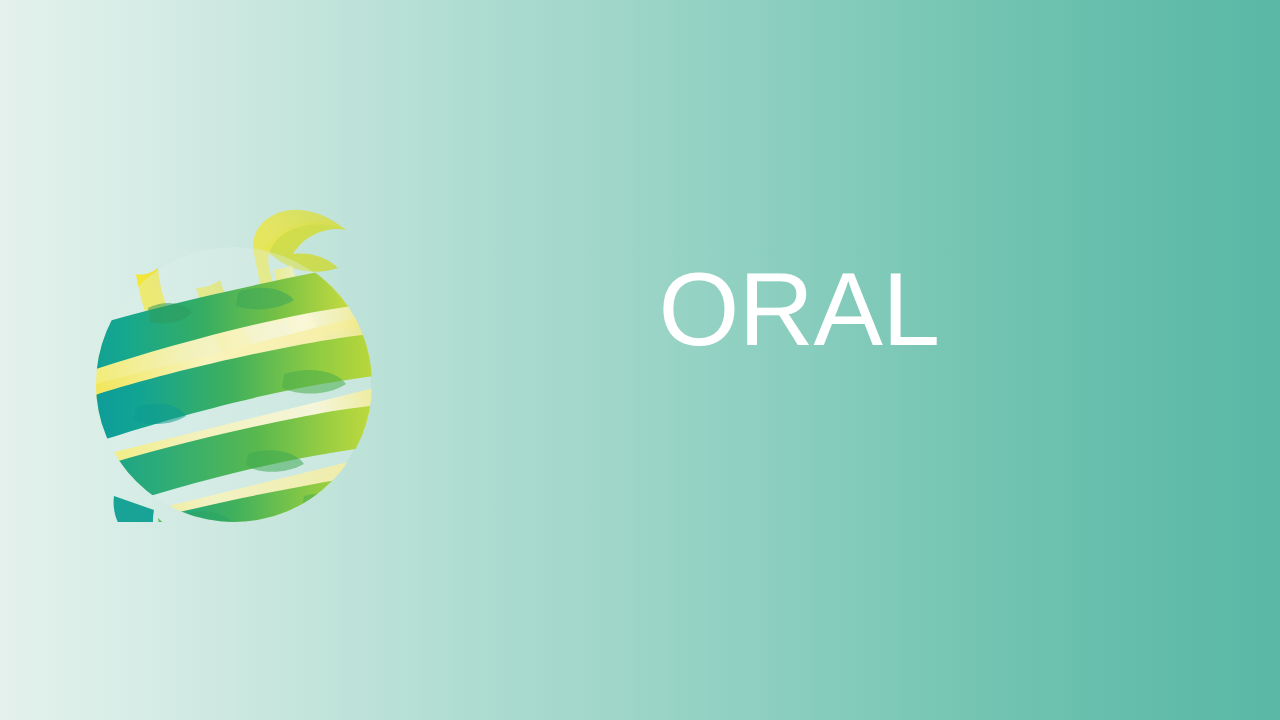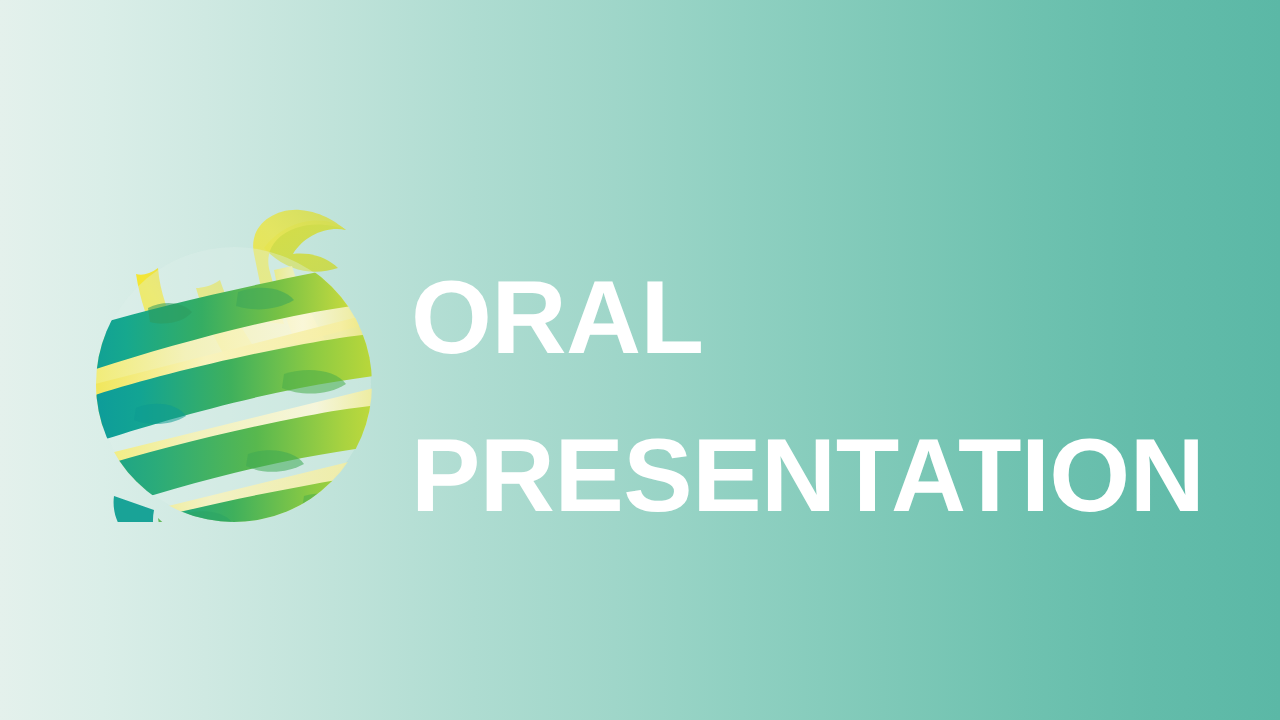--- a/index.html
+++ b/index.html
@@ -48,27 +48,28 @@
   
   #title-block {
     position: absolute;
     left: 399px;
     top: 233px;
     width: 800px;
   }
 
   .title-line {
     color: #ffffff;
-    font-weight: bold;
+    font-weight: normal;
     font-size: 104px;
     line-height: 146px;
     letter-spacing: -0.5px;
     white-space: nowrap;
-    margin: 12px;
+    margin: 4px;
     text-rendering: geometricPrecision;
+    text-align: center;
   }
 </style>
 </head>
 <body>
 
 <div id="slide">
 
   <div id="logo-wrap">
     <svg viewBox="0 0 292 326" xmlns="http://www.w3.org/2000/svg" role="img" aria-label="Globe ribbon logo">
       <defs>
@@ -198,16 +199,15 @@
 
       <g>
         <path d="M26,300 C22,330 46,356 84,368 C70,352 62,334 66,314 Z" fill="#0f9f92" opacity="0.95"></path>
         <path d="M70,322 C100,352 160,366 214,352 C176,374 112,374 74,348 Z" fill="#57b54a" opacity="0.9"></path>
       </g>
     </svg>
   </div>
 
   <div id="title-block">
     <div class="title-line">ORAL</div>
-    <div class="title-line">PRESENTATION</div>
   </div>
 
 </div>
 
 </body></html>

